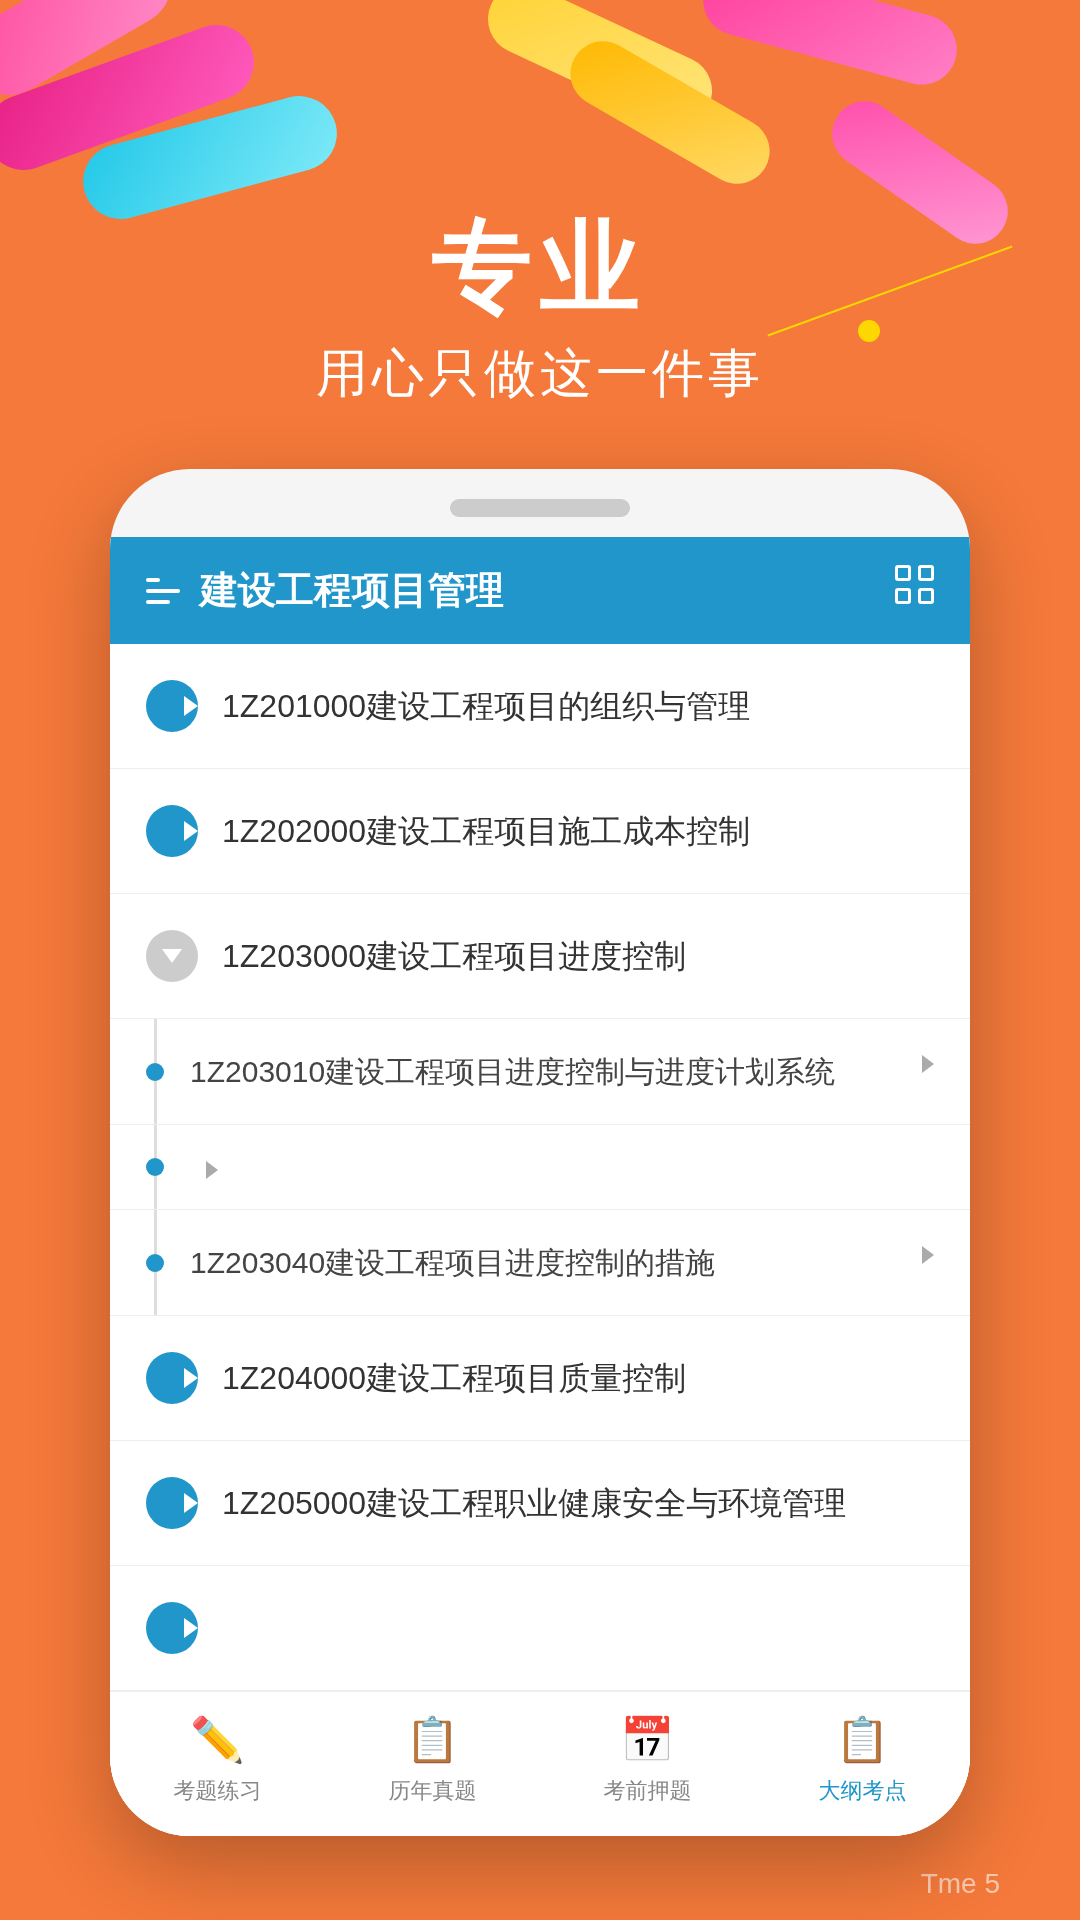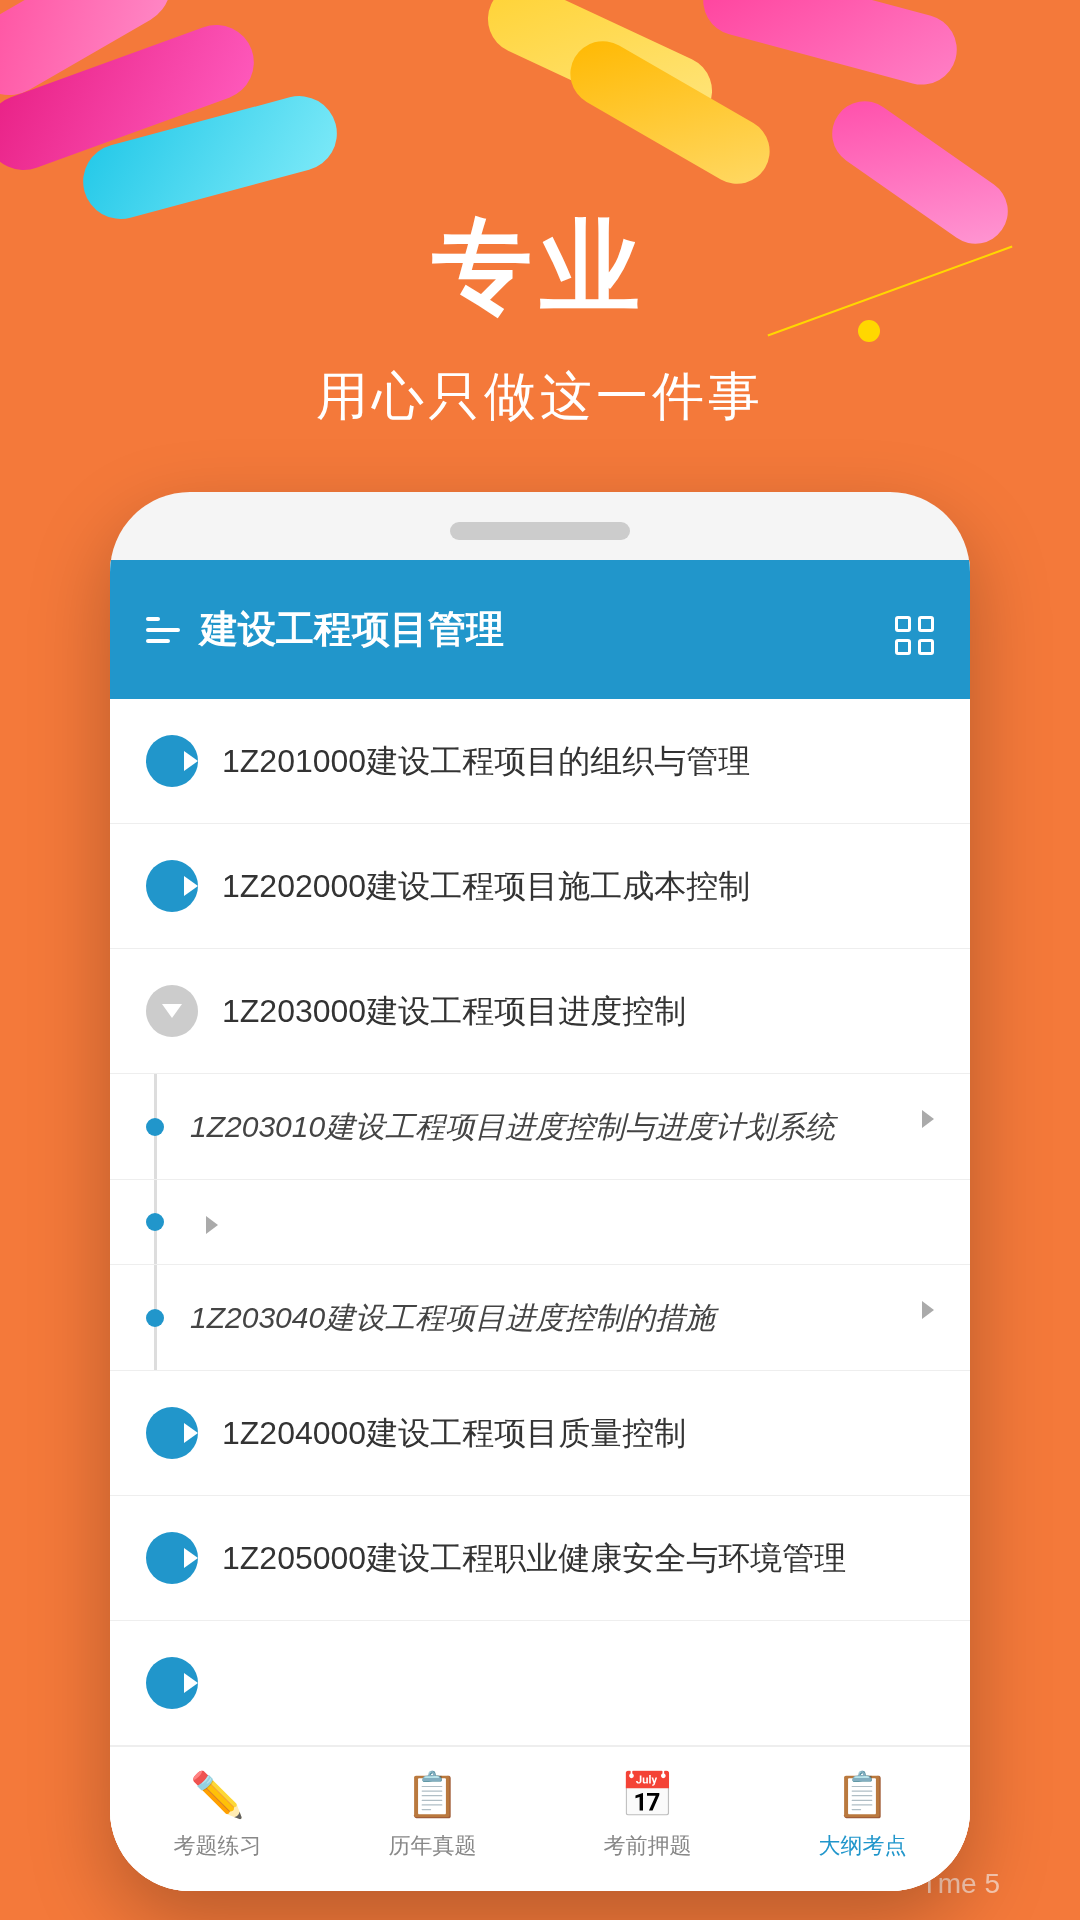--- a/index.html
+++ b/index.html
@@ -98,21 +98,21 @@
       font-size: 100px;
       font-weight: 900;
       color: #FFFFFF;
       letter-spacing: 8px;
       line-height: 1.1;
     }
     .hero-subtitle {
       font-size: 52px;
       font-weight: 400;
       color: #FFFFFF;
-      margin-top: 32px;
+      margin-top: 9px;
       letter-spacing: 4px;
     }
 
     
     .phone-wrapper {
       position: relative;
       width: 860px;
       margin: 0 auto;
       z-index: 3;
     }
@@ -134,23 +134,23 @@
     
     .app-content {
       background: #FFFFFF;
       min-height: 1200px;
     }
 
     
     .app-header {
       background: #2196CB;
       display: flex;
-      align-items: flex-end;
+      align-items: flex-start;
       justify-content: space-between;
-      padding: 44px 36px;
+      padding: 28px 36px;
     }
     .header-left {
       display: flex;
       align-items: center;
       gap: 20px;
     }
     .header-icon {
       display: flex;
       flex-direction: column;
       gap: 7px;
@@ -224,21 +224,20 @@
     .item-text {
       font-size: 32px;
       color: #333333;
       flex: 1;
       line-height: 1.4;
     }
 
     
     .sub-items {
       background: #FFFFFF;
-      font-style: italic;
     }
     .sub-item {
       display: flex;
       align-items: flex-start;
       padding: 30px 36px 30px 80px;
       border-bottom: 1px solid #EEEEEE;
       position: relative;
       cursor: pointer;
     }
     .sub-item-line {

